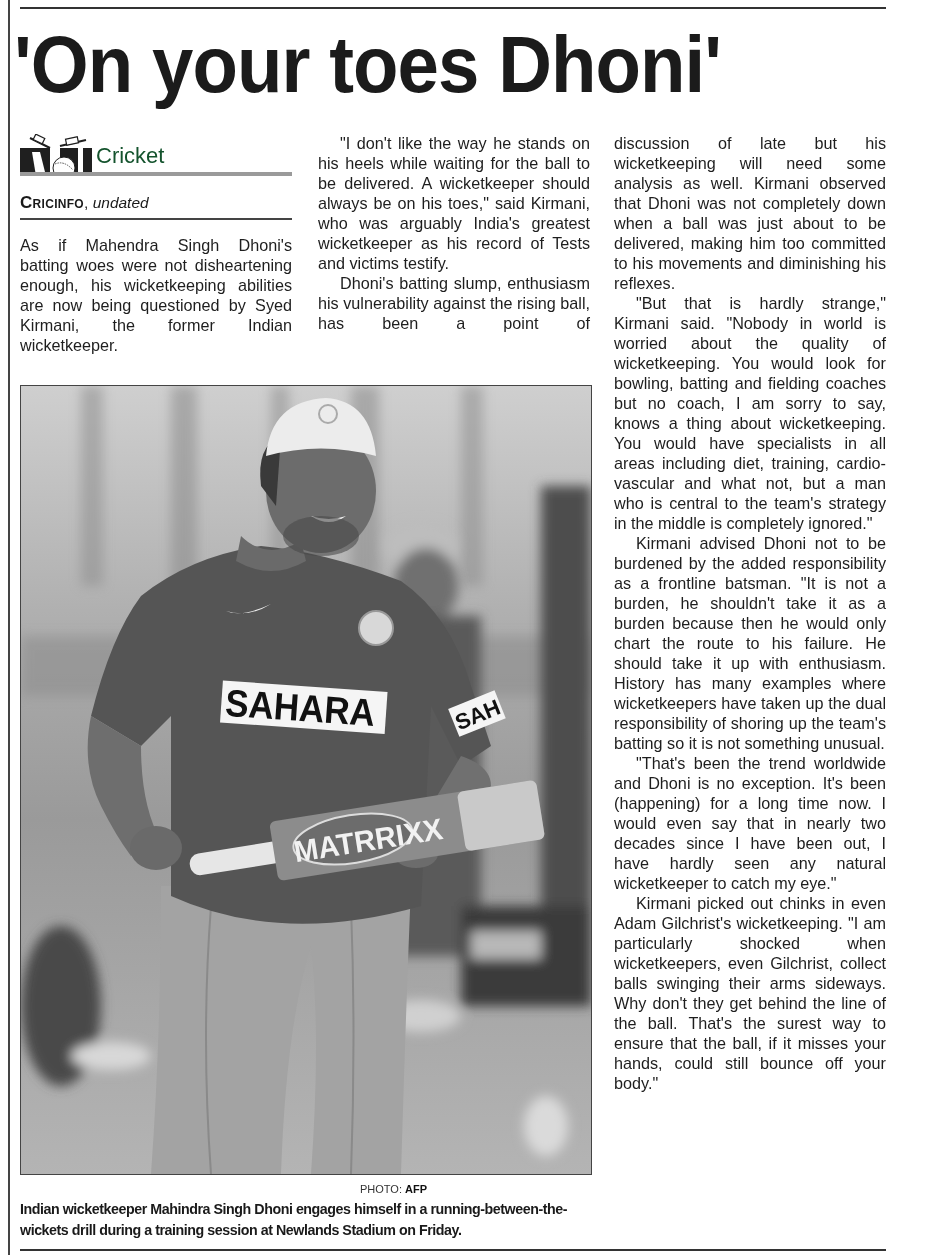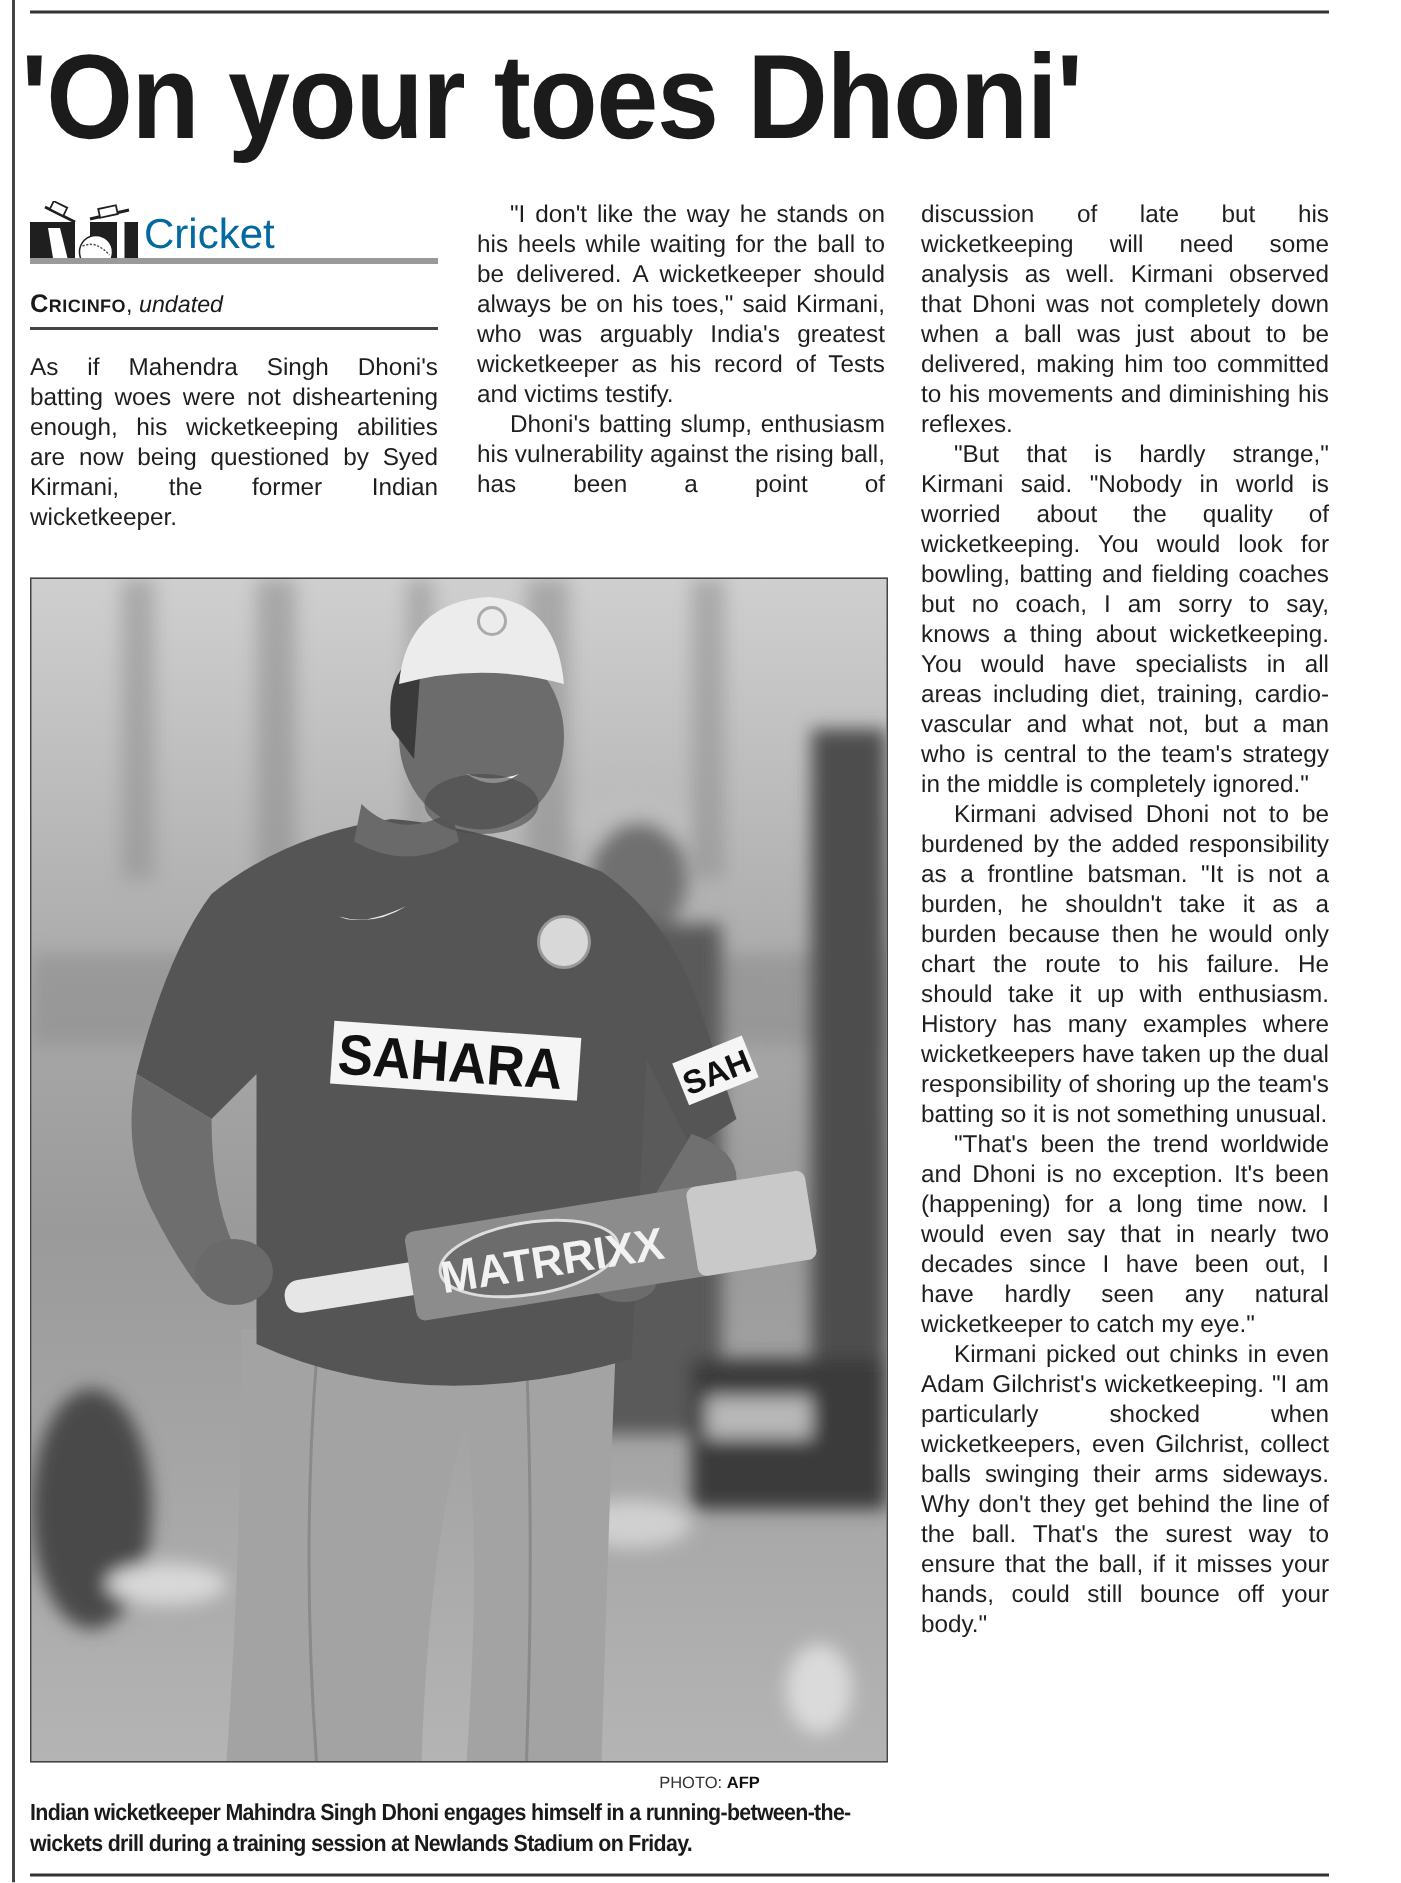--- a/index.html
+++ b/index.html
@@ -12,30 +12,30 @@
               font-weight:bold; font-size:80px; letter-spacing:-1px; line-height:90px; color:#1b1b1b;
               transform:scaleX(0.93); transform-origin:left top; white-space:nowrap; }
   .col { position:absolute; font-size:16.2px; line-height:20px; text-align:justify; color:#1e1e1e; }
   .col p { margin:0; text-indent:0; }
   .col p.ind { text-indent:22px; }
   .col1 { left:20px; top:235px; width:272px; }
   .col2 { left:318px; top:133px; width:272px; }
   .col3 { left:614px; top:133px; width:272px; }
   .kicker { position:absolute; left:20px; top:130px; width:272px; height:48px; }
   .kicker .logo { position:absolute; left:0; top:4px; width:72px; height:42px; }
-  .kicker .label { position:absolute; left:76px; top:11px; font-size:28px; line-height:30px; color:#0369a1; }
+  .kicker .label { position:absolute; left:76px; top:11px; font-size:22px; line-height:30px; color:#14532d; }
   .kicker .bar { position:absolute; left:0; top:42px; width:272px; height:4px; background:#9a9a9a; }
   .byline { position:absolute; left:20px; top:193px; font-size:15.5px; line-height:20px; }
   .byline .src { font-weight:bold; font-variant:small-caps; font-size:17px; letter-spacing:0.3px; }
   .byline .date { font-style:italic;margin-top:34px; }
   .byline-rule { position:absolute; left:20px; top:218px; width:272px; height:2px; background:#444; }
   .photo { position:absolute; left:20px; top:385px; width:570px; height:788px; border:1px solid #444;
            overflow:hidden; background:#b8b8b8; }
   .photo svg { display:block; }
-  .credit { position:absolute; left:360px; top:1183px; width:226px; text-align:center; font-size:11px; color:#333; }
+  .credit { position:absolute; left:360px; top:1183px; width:226px; text-align:left; font-size:11px; color:#333; }
   .credit b { color:#111; }
   .caption { position:absolute; left:20px; top:1198px; width:580px; font-weight:bold; font-size:15.5px;
              line-height:21px; letter-spacing:-0.5px; transform:scaleX(0.92); transform-origin:left top;
              width:630px; color:#1a1a1a; }
 </style>
 </head>
 <body>
 
 <div class="left-rule"></div>
 <div class="top-rule"></div>

